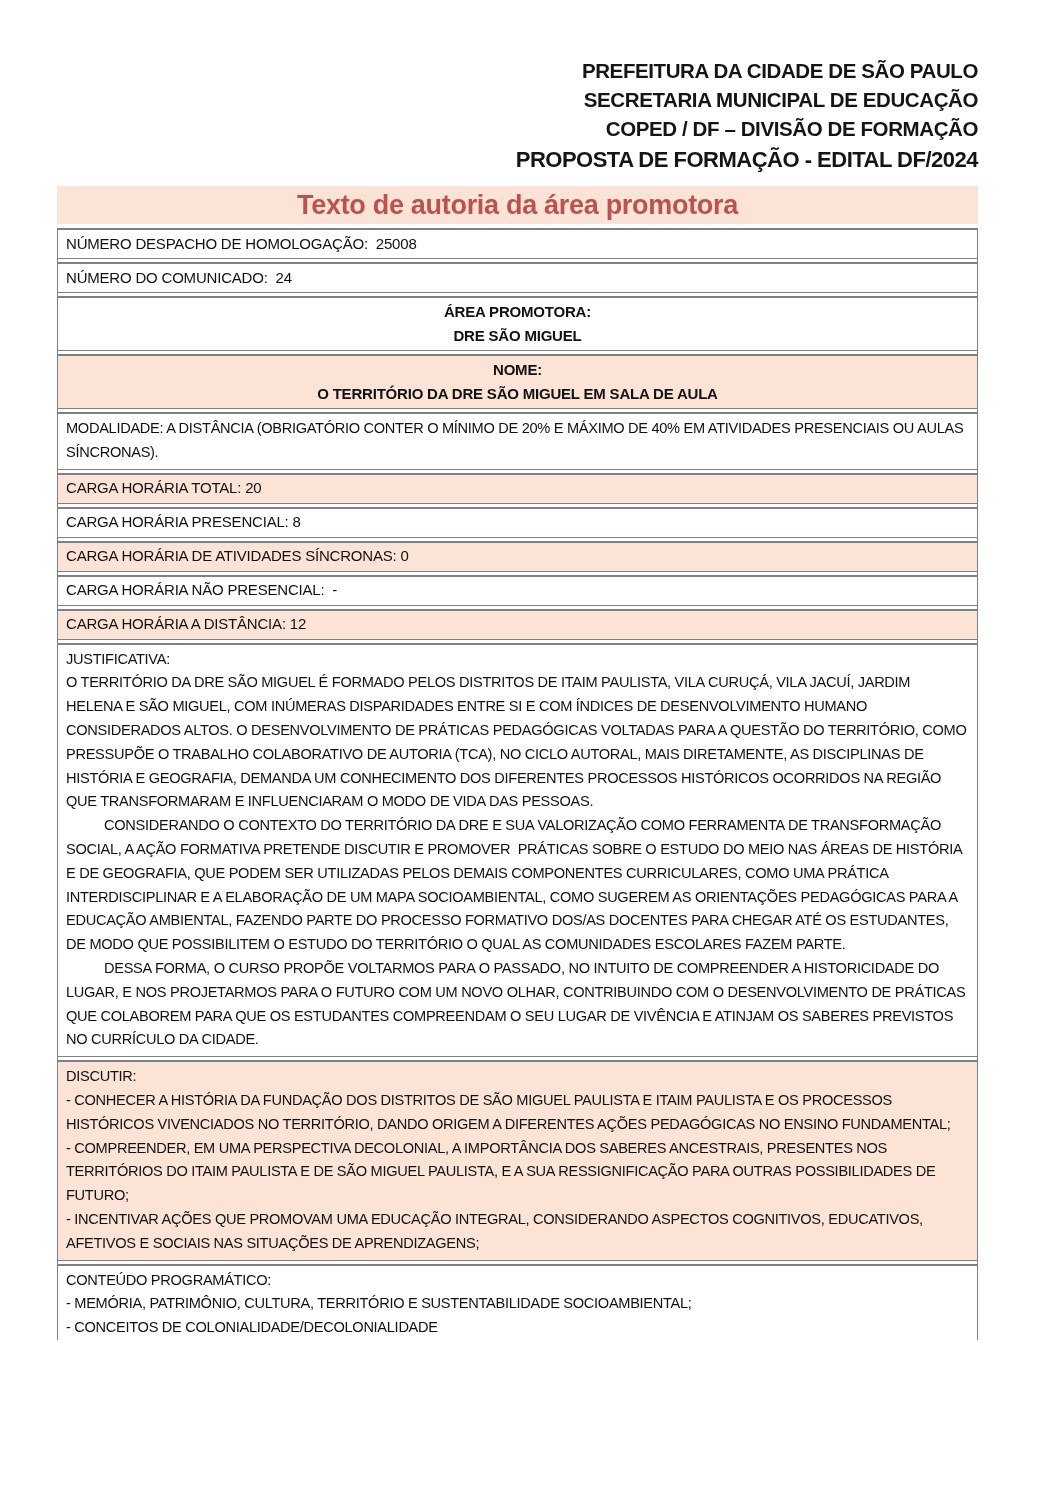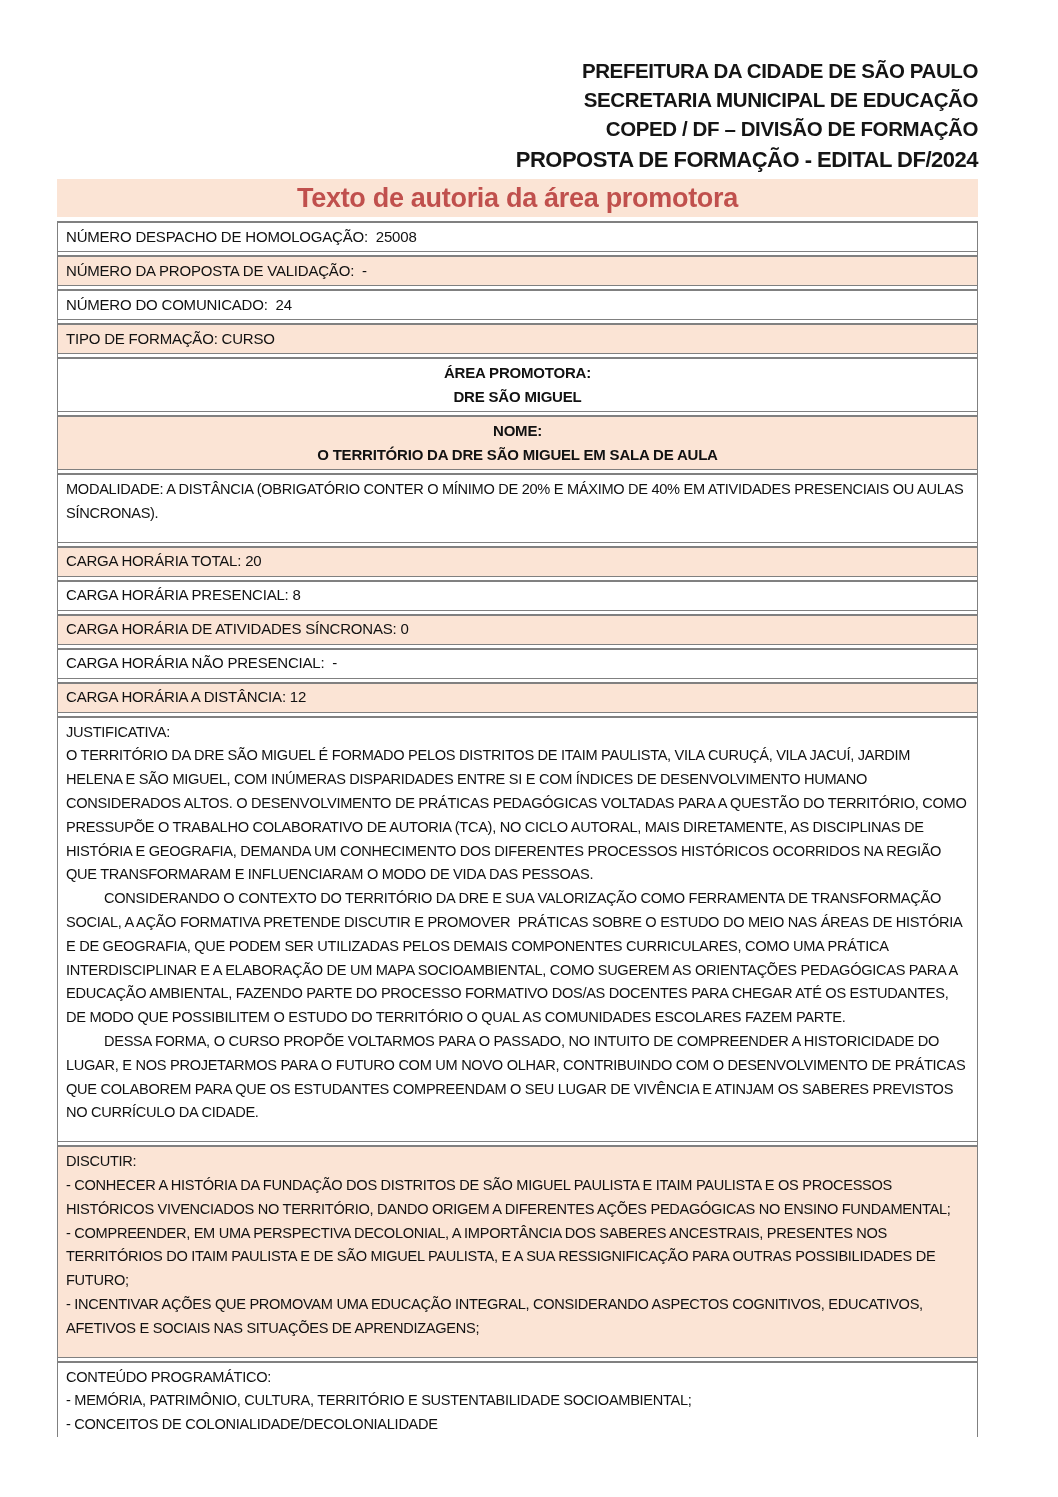--- a/index.html
+++ b/index.html
@@ -6,21 +6,21 @@
   body{
     width:1058px;height:1497px;overflow:hidden;background:#ffffff;
     font-family:"Liberation Sans","DejaVu Sans",sans-serif;color:#111;
     -webkit-font-smoothing:antialiased;
   }
   .doc{box-sizing:border-box;padding:56px 80px 0 57px;}
   .hdr{text-align:right;font-weight:bold;color:#151515;}
   .hdr-line{font-size:20.5px;line-height:29px;letter-spacing:-0.4px;}
   .hdr-line.big{font-size:22px;line-height:33px;letter-spacing:-0.5px;}
   .banner{
-    margin-top:3px;height:38px;line-height:38px;text-align:center;
+    margin-top:10px;height:38px;line-height:38px;text-align:center;
     background:var(--banner-bg,#FBE4D5);color:var(--banner-text,#C0504D);
     font-weight:bold;font-size:27px;letter-spacing:-0.3px;
   }
   .rows{
     margin-top:4px;display:flex;flex-direction:column;gap:3px;
     position:relative;
   }
   
   .rows::before,.rows::after{
     content:"";position:absolute;top:0;bottom:0;width:1px;
@@ -29,21 +29,21 @@
   .rows::before{left:0;}
   .rows::after{right:0;}
   .row{
     position:relative;z-index:1;background:#fff;
     border:1.5px solid var(--border,#808080);border-top-width:2px;
     padding:1.5px 8px 2.5px;
     font-size:15px;line-height:24px;letter-spacing:-0.2px;
   }
   .row.shaded{background:var(--shaded-bg,#FBE4D5);}
   .row.bold{font-weight:bold;text-align:center;}
-  .row.block{font-size:14.6px;line-height:23.8px;letter-spacing:-0.3px;padding:3px 8px 16px;}
+  .row.block{font-size:14.6px;line-height:23.8px;letter-spacing:-0.3px;padding:3px 8px 4px;}
   .row.cut{border-bottom:none;padding-bottom:0;}
   .row p{margin:0;white-space:pre-wrap;}
   .row p.indent{text-indent:38px;}
 </style>
 </head>
 <body style="--banner-bg: #FBE4D5; --banner-text: #C0504D; --shaded-bg: #FBE4D5; --border: #808080;">
 
 <div class="doc">
   <div class="hdr">
     <div class="hdr-line">PREFEITURA DA CIDADE DE SÃO PAULO</div>
@@ -51,28 +51,22 @@
     <div class="hdr-line">COPED / DF – DIVISÃO DE FORMAÇÃO</div>
     <div class="hdr-line big">PROPOSTA DE FORMAÇÃO - EDITAL DF/2024</div>
   </div>
 
   <div class="banner">Texto de autoria da área promotora</div>
 
   <div class="rows">
       <div class="row">
         <p>NÚMERO DESPACHO DE HOMOLOGAÇÃO:  25008</p>
       </div>
-      <div class="row shaded">
-        <p>NÚMERO DA PROPOSTA DE VALIDAÇÃO:  -</p>
-      </div>
       <div class="row">
         <p>NÚMERO DO COMUNICADO:  24</p>
-      </div>
-      <div class="row shaded">
-        <p>TIPO DE FORMAÇÃO: CURSO</p>
       </div>
       <div class="row bold">
         <p>ÁREA PROMOTORA:</p>
         <p>DRE SÃO MIGUEL</p>
       </div>
       <div class="row shaded bold">
         <p>NOME:</p>
         <p>O TERRITÓRIO DA DRE SÃO MIGUEL EM SALA DE AULA</p>
       </div>
       <div class="row block">

